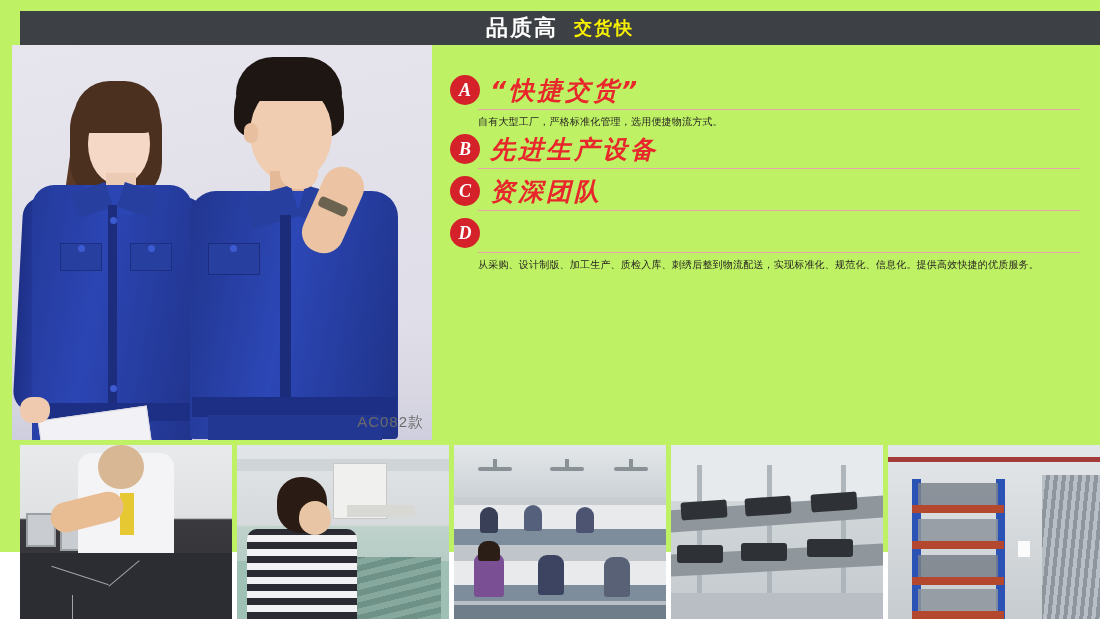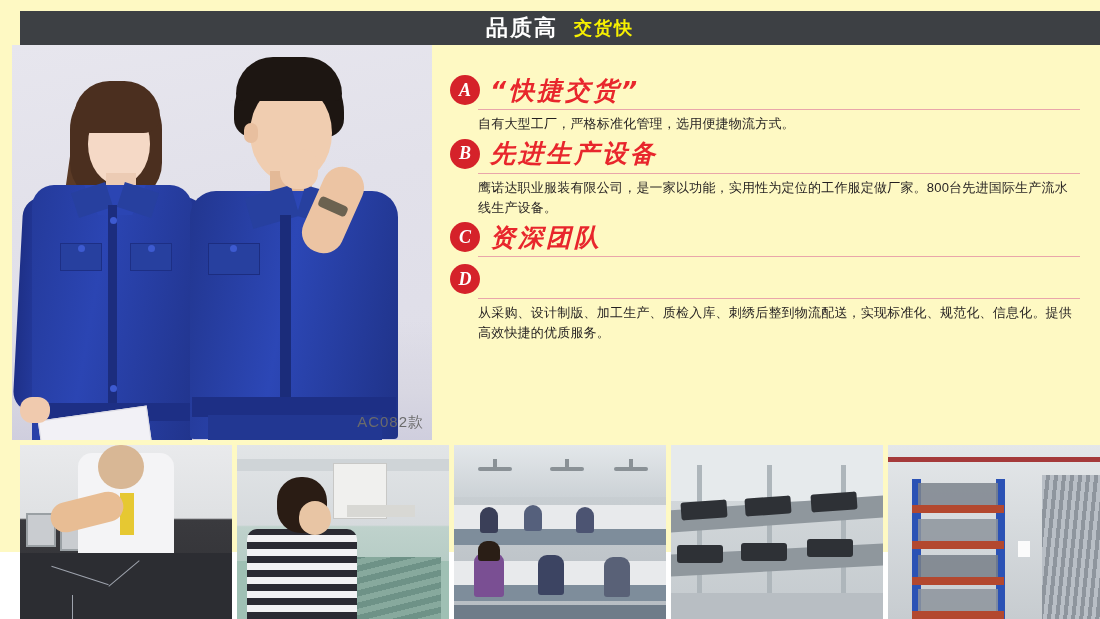--- a/index.html
+++ b/index.html
@@ -2,21 +2,21 @@
 <html><head>
 <meta charset="utf-8">
 <style>
   * { box-sizing: border-box; margin: 0; padding: 0; }
   html, body {
     width: 1100px; height: 619px;
     background: #ffffff;
     font-family: "Liberation Sans", "DejaVu Sans", sans-serif;
     overflow: hidden;
   }
-  .page { position: relative; width: 1100px; height: 552px; background: #fef9c3; padding-left: 14px; }
+  .page { position: relative; width: 1100px; height: 552px; background: #bef264; padding-left: 14px; }
 
   
   .header-bar {
     position: absolute; left: 20px; top: 11px; width: 1080px; height: 34px;
     background: #3d4044;
     display: flex; align-items: center; justify-content: center;
     letter-spacing: 2px;
   }
   .header-title-a { color: #ffffff; font-size: 22px; font-weight: bold; }
   .header-title-b { color: #f7f000; font-size: 18px; font-weight: bold; margin-left: 16px; }
@@ -94,21 +94,21 @@
     display:flex; align-items:center; justify-content:center;
     font-family:"Liberation Serif", serif; flex:none;
   }
   .feature-title {
     margin-left:10px; color:#e8262c; font-size:25px; font-weight:bold;
     font-style:italic; letter-spacing:3px; white-space:nowrap;
     font-family:"DejaVu Sans","Liberation Sans",sans-serif;
   }
   .rule { height:1px; background:#e9a6aa; margin:1px 0 4px 28px; }
   .feature-body {
-    color:#231f20; font-size:13px; line-height:1.52; margin-left:28px;
+    color:#231f20; font-size:10px; line-height:1.52; margin-left:28px;
     letter-spacing:0.2px;
   }
 
   
   .strip { position:absolute; left:20px; top:445px; width:1080px; height:174px; display:flex; gap:5px; }
   .thumb { position:relative; flex:1; overflow:hidden; background:#cfd3d6; }
 
   
   .t1 { background:linear-gradient(180deg,#e9eaec 0%,#dfe1e3 42%,#3a3a3e 43%,#2f3034 100%); }
   .t1 .person { position:absolute; left:58px; top:8px; width:96px; height:120px; background:#f4f4f6; border-radius:14px 14px 0 0; }
@@ -232,21 +232,20 @@
       <div class="rule"></div>
       <div class="feature-body">自有大型工厂，严格标准化管理，选用便捷物流方式。</div>
     </div>
 
     <div class="feature">
       <div class="feature-head">
         <div class="badge">B</div>
         <div class="feature-title">先进生产设备</div>
       </div>
       <div class="rule"></div>
-      <div class="feature-body">鹰诺达职业服装有限公司，是一家以功能，实用性为定位的工作服定做厂家。800台先进国际生产流水线生产设备。</div>
     </div>
 
     <div class="feature">
       <div class="feature-head">
         <div class="badge">C</div>
         <div class="feature-title">资深团队</div>
       </div>
       <div class="rule"></div>
     </div>
 

